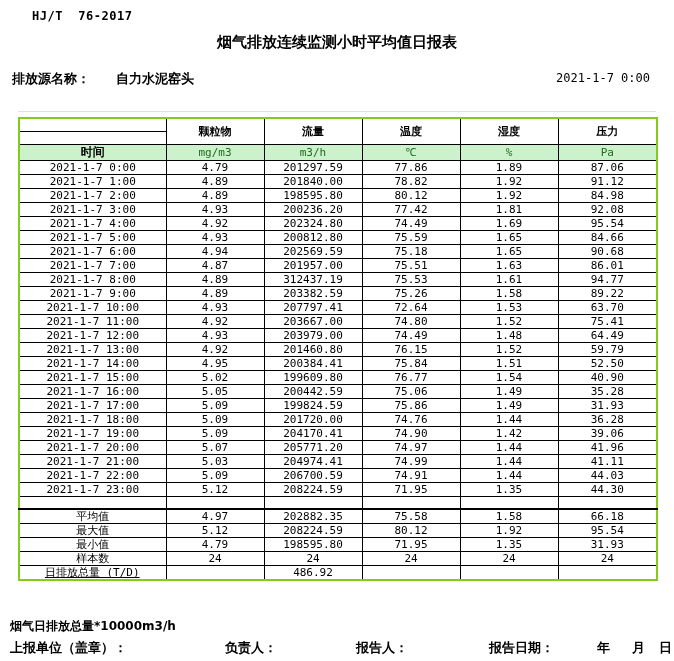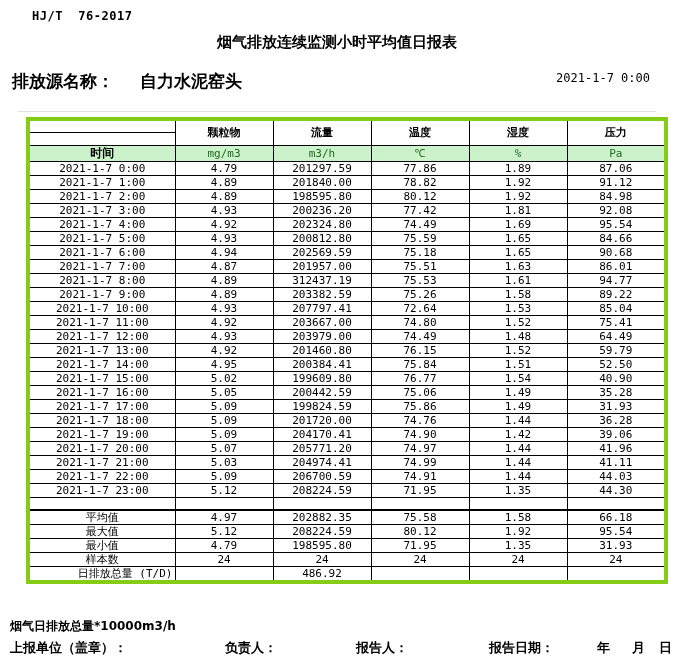--- a/index.html
+++ b/index.html
@@ -17,37 +17,37 @@
     font-weight: bold; font-size: 12px; letter-spacing: 0.5px;
     white-space: pre;
     margin-left: 20px;
   }
   .title {
     position: absolute; left: 0; top: 33px; width: 100%;
     text-align: center; font-size: 15px; font-weight: bold;
   }
   .source-row {
     position: absolute; left: 12px; top: 70px; width: 650px;
-    font-size: 17px; font-weight: bold;
+    font-size: 13px; font-weight: bold;
   }
   .source-value { margin-left: 26px; }
   .report-datetime {
     position: absolute; right: 24px; top: 71px;
     font-family: "DejaVu Sans Mono", monospace;
     font-size: 12px; font-weight: normal;
   }
   .pre-table-rule {
     position: absolute; left: 18px; top: 111px; width: 638px;
     border-top: 1px solid #e0e0e0;
   }
   table.report {
-    position: absolute; left: 26px; top: 117px;
+    position: absolute; left: 18px; top: 117px;
     width: 638px;
     border-collapse: collapse; table-layout: fixed;
-    border: 4px solid #84cc16;
+    border: 2px solid #84cc16;
   }
   table.report td {
     border: 1px solid #000;
     font-family: "DejaVu Sans Mono", monospace;
     font-size: 11px;
     text-align: center; vertical-align: middle;
     height: 13px; line-height: 13px;
     padding: 0 2px;
     overflow: hidden; white-space: nowrap;
   }
@@ -59,21 +59,21 @@
     background: var(--unit-bg, #ccf2cc);
     color: var(--unit-fg, #1e6b1e);
     height: 15px; line-height: 15px;
   }
   tr.unit-row td.time-header {
     font-family: "DejaVu Sans", sans-serif;
     font-weight: bold; font-size: 12px; color: #000; margin-top: 20px;
   }
   tr.sep-row td { border-bottom: 2px solid #000; }
   td.sum-label { font-family: "DejaVu Sans", sans-serif; font-size: 12px; }
-  td.sum-label.left { text-align: right; padding-left: 1px; }
+  td.sum-label.left { text-align: center; padding-left: 1px; text-decoration: underline; }
   .footer-note {
     position: absolute; left: 10px; top: 618px;
     font-size: 12px; font-weight: bold; text-align: center;
   }
   .footer-sign { position: absolute; left: 0; top: 639px; width: 584px; height: 18px; }
   .footer-sign span { position: absolute; font-size: 13px; font-weight: bold; white-space: nowrap; }
   .fs-unit { left: 10px; }
   .fs-resp { left: 225px; }
   .fs-rept { left: 356px; }
   .fs-date { left: 489px; }
@@ -204,21 +204,21 @@
         <td>75.26</td>
         <td>1.58</td>
         <td>89.22</td>
       </tr>
       <tr>
         <td>2021-1-7 10:00</td>
         <td>4.93</td>
         <td>207797.41</td>
         <td>72.64</td>
         <td>1.53</td>
-        <td>85.04</td>
+        <td>63.70</td>
       </tr>
       <tr>
         <td>2021-1-7 11:00</td>
         <td>4.92</td>
         <td>203667.00</td>
         <td>74.80</td>
         <td>1.52</td>
         <td>75.41</td>
       </tr>
       <tr>

